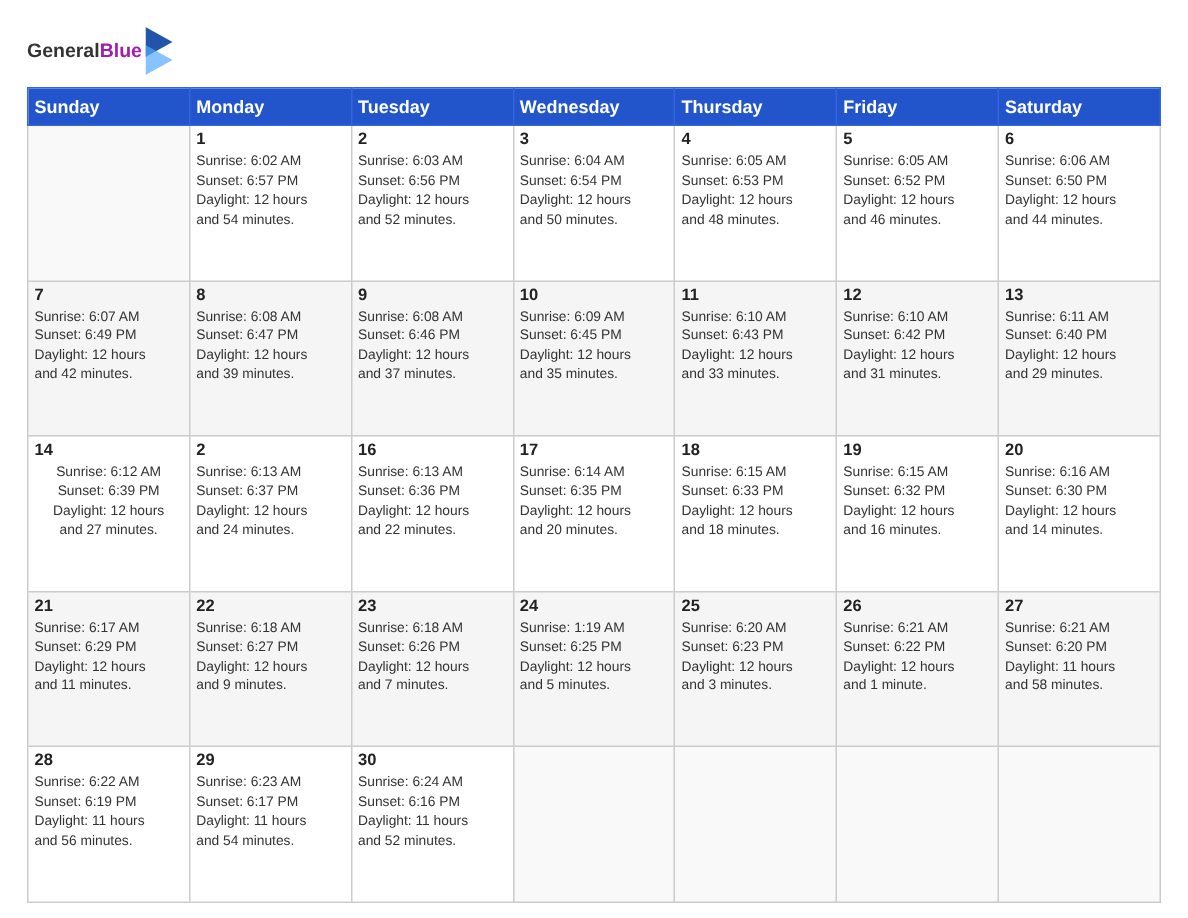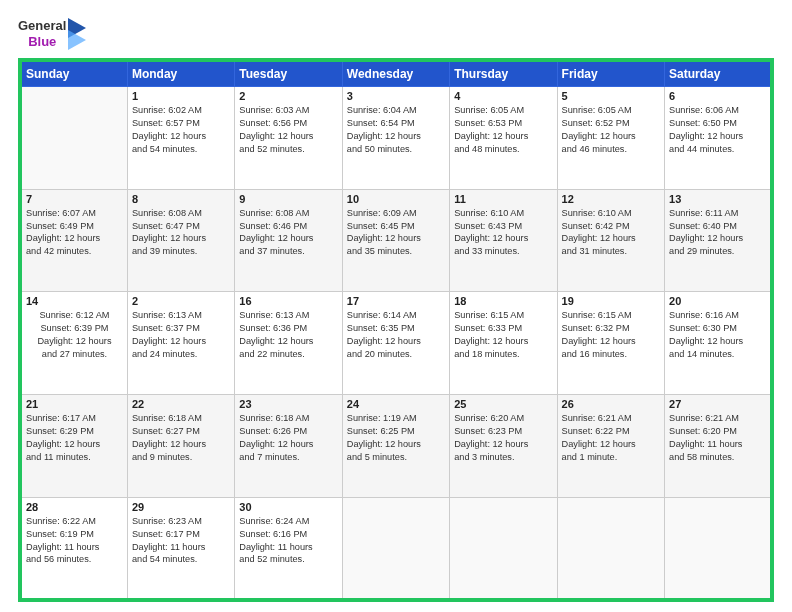--- a/index.html
+++ b/index.html
@@ -23,21 +23,21 @@
       justify-content: space-between;
       margin-bottom: 8px;
     }
     .logo {
       display: flex;
       align-items: center;
       gap: 0;
     }
     .logo-text {
       display: flex;
-      flex-direction: column;
+      flex-direction: row;
       font-size: 13px;
       font-weight: bold;
       color: #333;
       line-height: 1.2;
     }
     .logo-text .general { color: #333; }
     .logo-text .blue { color: #a21caf; text-align: center; }
     .logo-icon {
       width: 18px;
       height: 32px;
@@ -52,21 +52,21 @@
       color: #222;
       line-height: 1.1;
     }
     .location {
       font-size: 14px;
       color: #444;
       margin-top: 2px;
     }
     .calendar {
       flex: 1;
-      border: 4px solid #22c55e;
+      border: 1px solid #22c55e;
       border-collapse: collapse;
       width: 100%;
       table-layout: fixed;
     }
     .calendar th {
       background: #2255cc;
       color: #fff;
       font-size: 12px;
       font-weight: bold;
       padding: 5px 4px;

